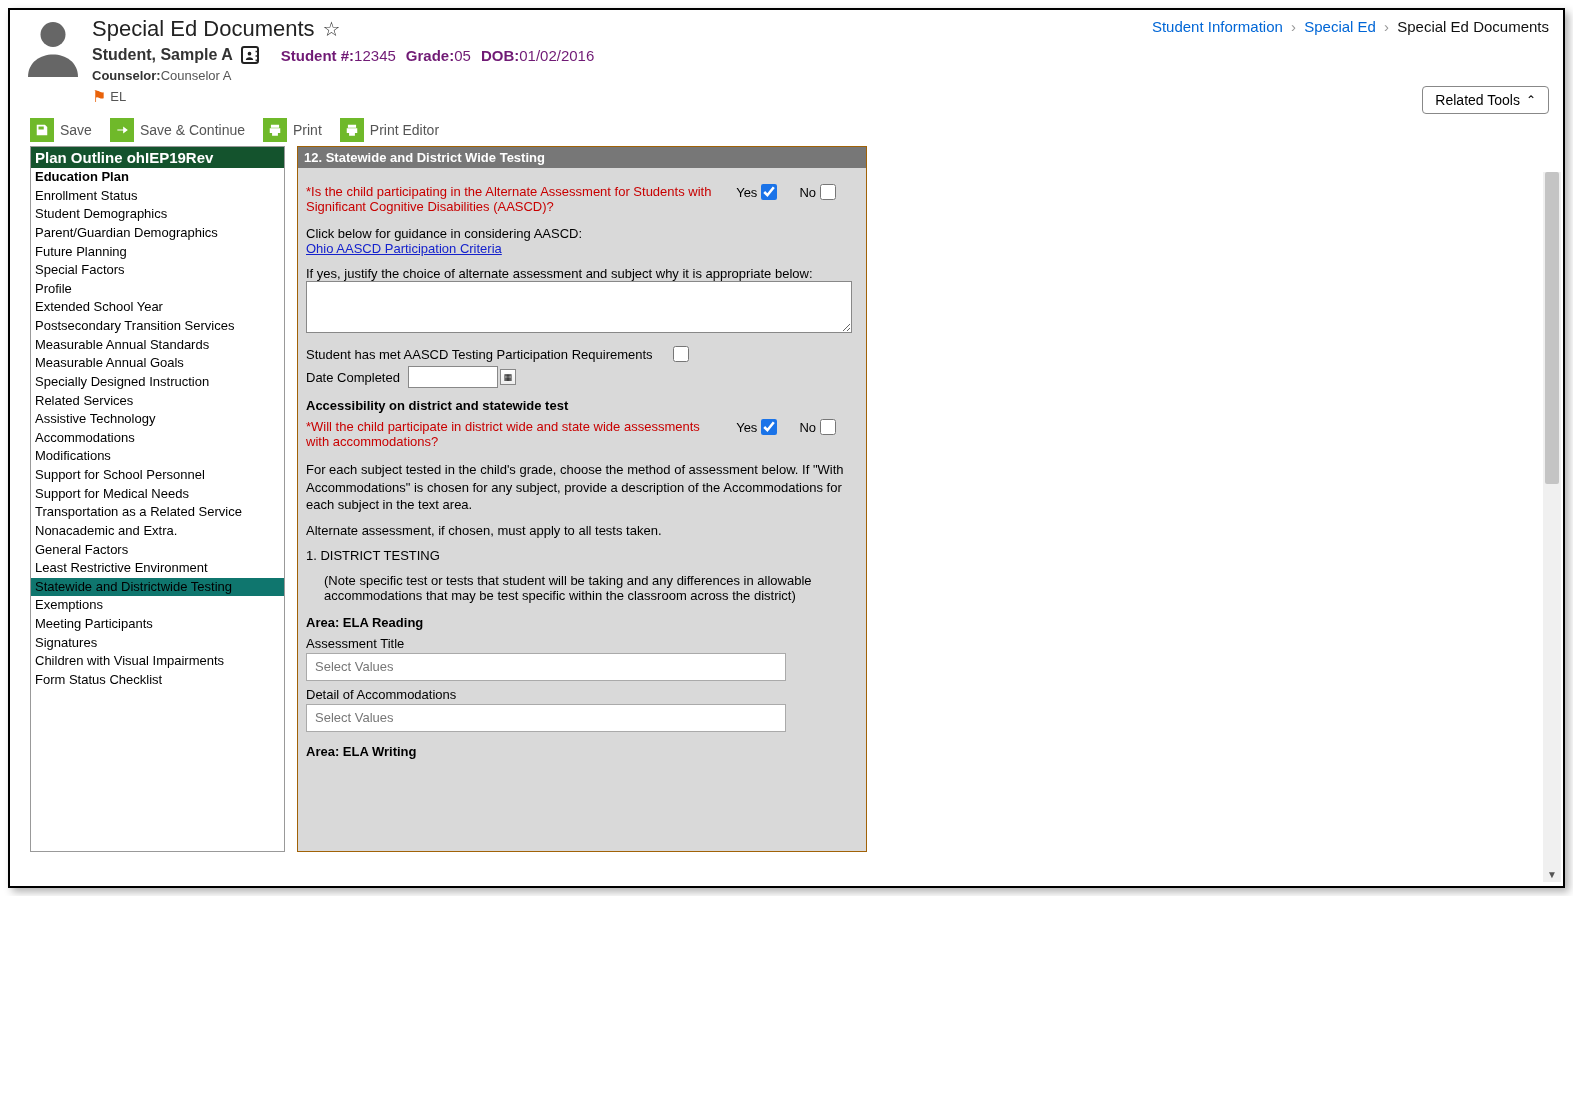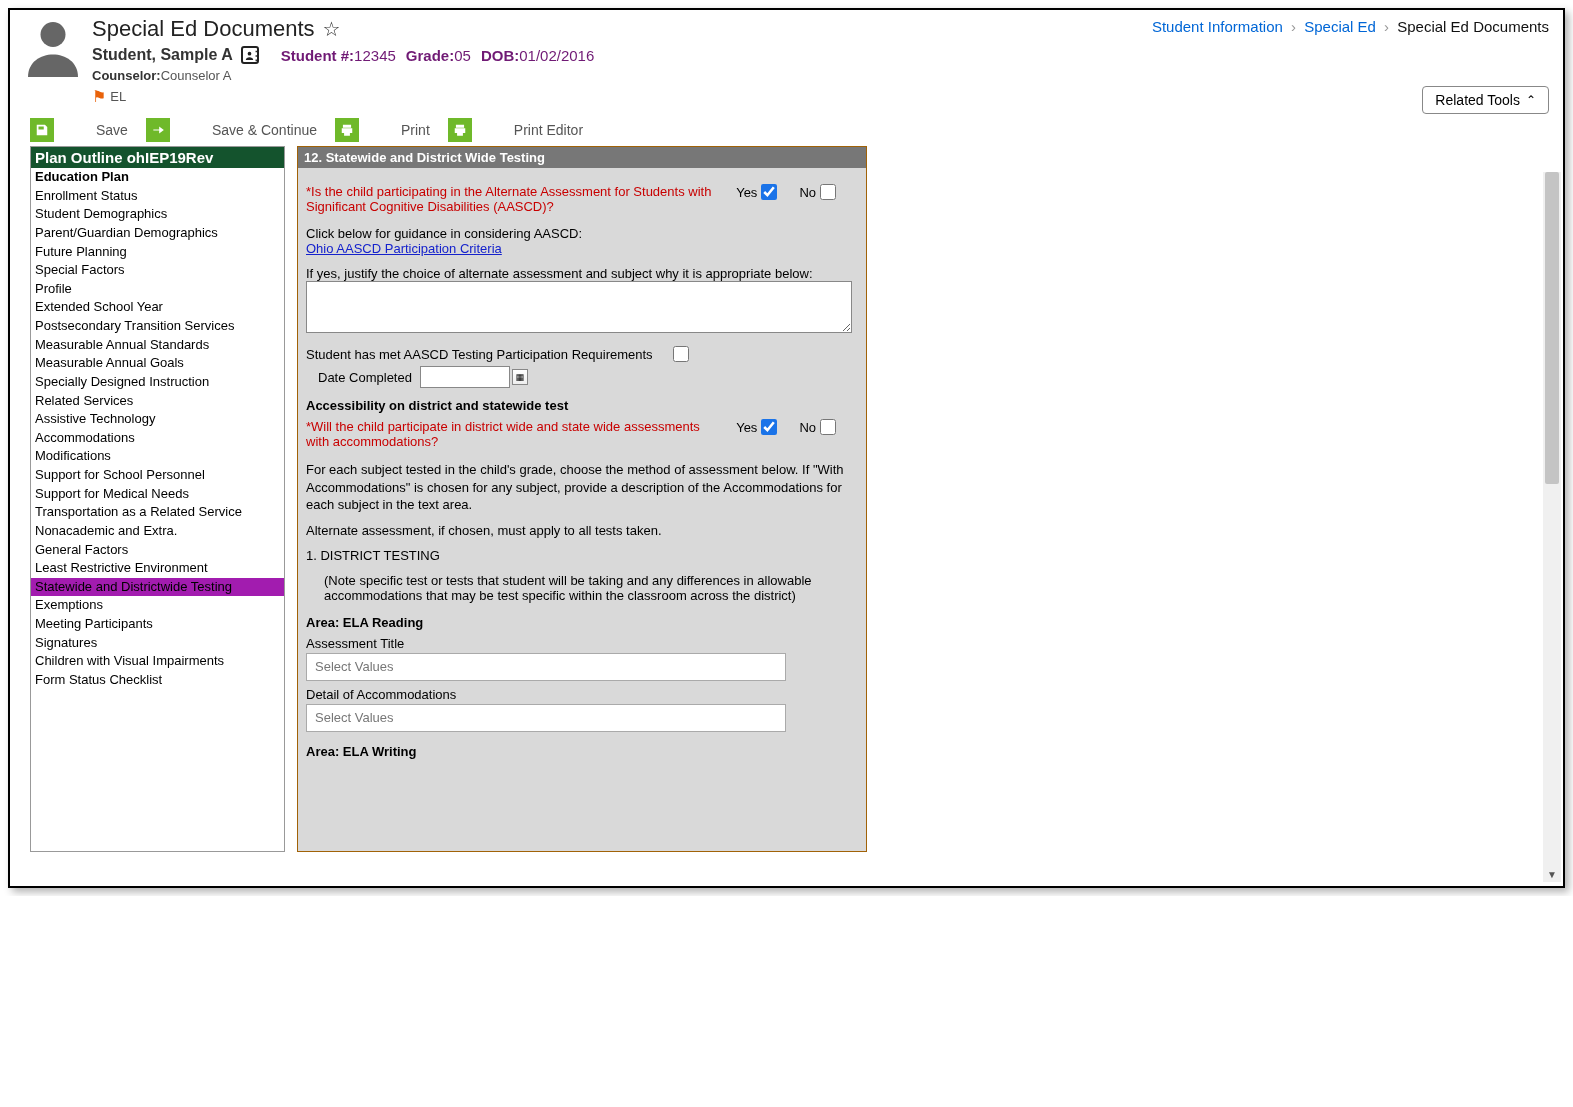--- a/index.html
+++ b/index.html
@@ -46,46 +46,46 @@
     .breadcrumbs .sep { color:#999; margin:0 4px;}
     .breadcrumbs .current { color:#111;}
     .related-tools { 
       position:absolute; right:14px; top:76px; 
       border:1px solid #888; border-radius:4px; 
       padding:5px 12px; font-size:14px; background:#fff;
       display:flex; align-items:center;
     }
     .related-tools .chev{ margin-left:6px; font-size:12px;}
     .toolbar { display:flex; padding:4px 20px; margin-top:2px; align-items:center; }
-    .tool-btn { display:flex; align-items:center; margin-right:18px; cursor:pointer;gap:36px; }
+    .tool-btn { display:flex; align-items:center; margin-right:18px; cursor:pointer; }
     .tool-btn .ico { width:24px; height:24px; background:#6fb92a; display:flex; align-items:center; justify-content:center; margin-right:6px; }
     .tool-btn .ico svg { width:14px; height:14px; fill:#fff; }
     .tool-btn span { color:#555; font-size:14px;}
     .body-cols { display:flex; padding:0 20px; height: calc(100% - 170px); }
     .outline-panel { width:255px; border:1px solid #999; background:#fff; overflow-y:auto; }
     .outline-header { background:#14532d; color:#fff; font-weight:bold; padding:2px 4px; font-size:15px; }
     .outline-item { padding:1px 4px; font-size:13px; cursor:pointer; color:#000; line-height:1.28; }
     .outline-item.bold { font-weight:bold; }
-    .outline-item.selected { background:#a21caf; }
+    .outline-item.selected { background:#0f766e; }
     .form-area { flex:1; max-width:570px; margin-left:12px; background:#d9d9d9; border:1px solid #a16207; overflow-y:auto; position:relative; }
     .section-header { background:#777; color:#fff; font-weight:bold; padding:3px 6px; font-size:13px; }
     .form-inner { padding:10px 8px; font-size:13px; }
     .req { color:#c80000; }
     .q-row { display:flex; align-items:flex-start; margin:6px 0 12px; }
     .q-text { flex:1; padding-right:10px; }
     .yn { display:flex; align-items:center; }
     .yn label{ margin-right:4px; }
     .yn .cbwrap{ display:flex; align-items:center; margin-right:22px;}
     input[type=checkbox]{ width:16px; height:16px; }
     input[type=checkbox].blue { accent-color:#1a73e8; }
     .link { color:#1522cc; text-decoration:underline; cursor:pointer;}
     textarea.justify { width:99%; height:52px; background:#fff; border:1px solid #888; resize:both; font-family:inherit; font-size:13px;}
     .mt { margin-top:10px;}
     .bold { font-weight:bold;}
-    .date-row{ display:flex; align-items:center; margin-top:4px;margin-left:12px;}
+    .date-row{ display:flex; align-items:center; margin-top:4px;}
     .date-input{ width:90px; height:22px; background:#fff; border:1px solid #888; margin-left:8px;}
     .cal-icon{ width:16px; height:16px; margin-left:2px; border:1px solid #888; background:linear-gradient(#fff,#eee); display:inline-flex; align-items:center; justify-content:center; font-size:9px;}
     .para { margin:8px 0; line-height:1.35;}
     .indent { margin-left:18px; }
     .area-hdr { font-weight:bold; margin-top:12px;}
     .sel-input { width:480px; max-width:97%; height:28px; background:#fff; border:1px solid #aaa; padding:4px 8px; color:#777; margin-top:2px; display:flex; align-items:center; cursor:pointer;}
     .field-label{ margin-top:6px;}
     .scroll-track { position:absolute; right:2px; top:162px; bottom:4px; width:18px; background:#f0f0f0; }
     .scroll-thumb { position:absolute; left:2px; right:2px; top:0; height:44%; background:#c4c4c4; border-radius:2px;}
     .scroll-arrow { position:absolute; left:2px; right:2px; height:16px; display:flex; align-items:center; justify-content:center; color:#555; font-size:10px; background:#f0f0f0;}

